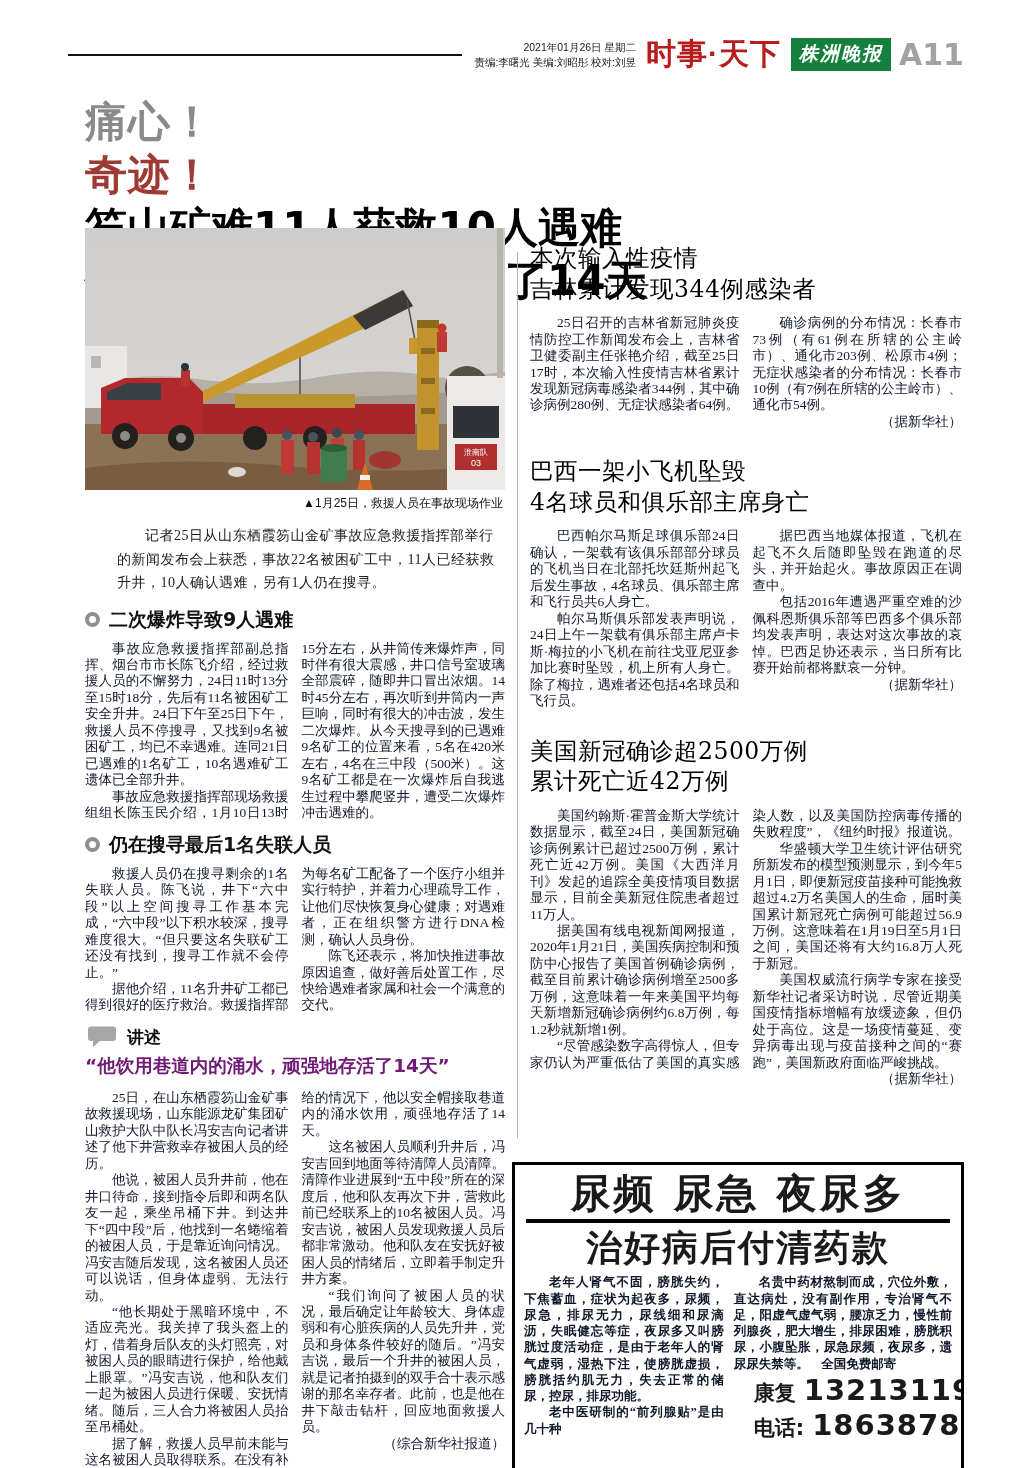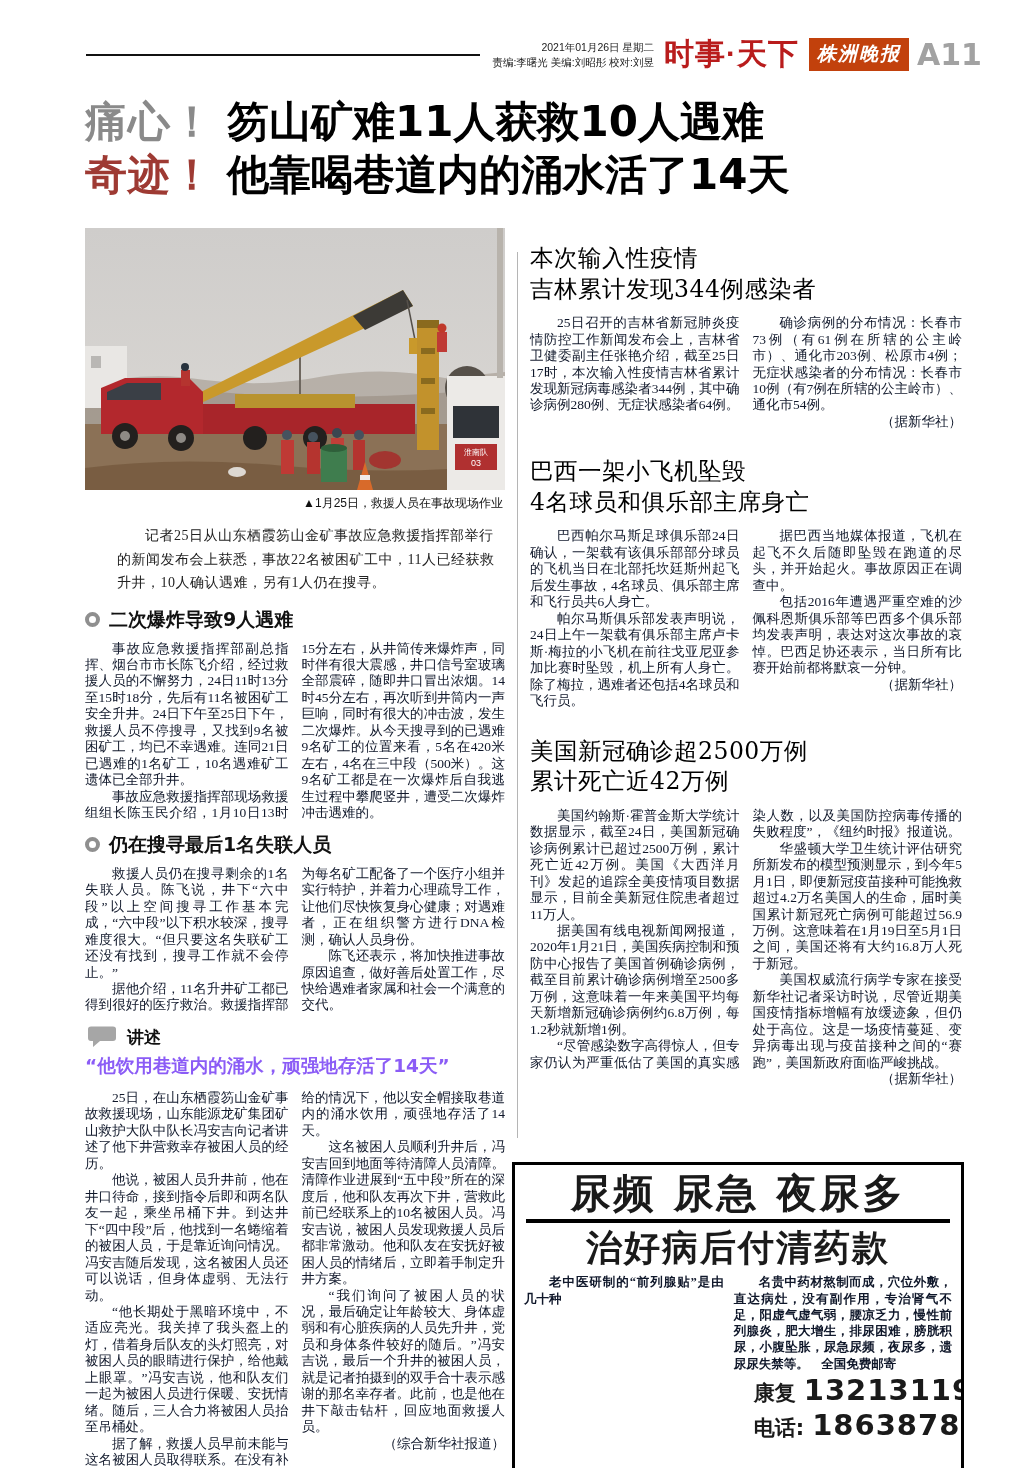--- a/index.html
+++ b/index.html
@@ -4,32 +4,32 @@
 <style>
   * { margin:0; padding:0; box-sizing:border-box; }
   html,body { background:#f2f2f2; }
   body { font-family:"Liberation Serif","DejaVu Serif",serif; color:#1a1a1a; }
   #page {
     position:relative; width:1034px; height:1468px; background:#ffffff;
     margin:0 auto; overflow:hidden;
   }
 
   
-  .header { position:absolute; left:86px; top:34px; width:896px; display:flex; align-items:center; }
+  .header { position:absolute; left:68px; top:34px; width:896px; display:flex; align-items:center; }
   .header-rule { flex:1; height:2px; background:#111; }
   .masthead-meta { text-align:right; font-family:"Liberation Sans",sans-serif;
     font-size:10.5px; line-height:1.35; color:#222; margin:0 10px 0 12px; white-space:nowrap; }
   .section-title { font-family:Liberation Sans, sans-serif; font-weight:bold;
     font-size:30px; color:#b91c1c; letter-spacing:1px; margin-right:10px; white-space:nowrap; }
-  .paper-logo { background:#c2410c; color:#fff; font-family:"DejaVu Serif",serif; font-weight:bold;
+  .paper-logo { background:#15803d; color:#fff; font-family:"DejaVu Serif",serif; font-weight:bold;
     font-style:italic; font-size:19px; padding:3px 8px 4px; letter-spacing:2px; margin-right:8px; white-space:nowrap; }
   .page-no { font-family:"DejaVu Sans",sans-serif; font-weight:bold; font-size:30px; color:#a2a2a2; }
 
   
-  .headline-wrap { position:absolute; left:85px; top:96px; width:880px; display:flex; }
+  .headline-wrap { position:absolute; left:85px; top:96px; width:880px; display:flex;flex-direction:column; }
   .kickers { width:142px; font-family:"DejaVu Sans",sans-serif; font-weight:bold;
     font-size:42px; line-height:1.26; letter-spacing:1px; }
   .kicker1 { color:#8a8a8a; }
   .kicker2 { color:#9e3a33; }
   .headlines { flex:1; font-family:"DejaVu Sans",sans-serif; font-weight:bold; color:#000;
     font-size:42px; line-height:1.26; letter-spacing:0px; white-space:nowrap; }
 
   
   .left-col  { position:absolute; left:85px;  top:228px; width:420px; }
   .right-col { position:absolute; left:530px; top:243px; width:432px; }
@@ -47,21 +47,21 @@
   .ring-icon { width:15px; height:15px; border:4.5px solid #8f8f8f; border-radius:50%; flex:0 0 auto; }
   .sec-head-label { font-family:"DejaVu Sans",sans-serif; font-weight:bold; font-size:19px; color:#111; }
 
   .cols2 { columns:2; column-gap:13px; column-fill:balance; margin-bottom:8px; }
   .para { font-size:13.5px; line-height:1.22; text-align:justify; text-indent:2em; color:#0f172a; }
   .source { text-align:right; text-indent:0; }
 
   .tag-row { display:flex; align-items:center; gap:8px; margin:12px 0 4px 0; }
   .tag-label { font-family:"DejaVu Sans",sans-serif; font-weight:bold; font-size:17px; color:#111; }
   .quote-title { font-family:"DejaVu Sans",sans-serif; font-weight:bold; font-size:18.5px;
-    color:#8b5cf6; margin:4px 0 12px 0; }
+    color:#701a75; margin:4px 0 12px 0; }
 
   
   .article { margin-bottom:26px; }
   .article-title { font-family:"DejaVu Serif","Liberation Serif",serif; font-weight:normal;
     font-size:23.5px; line-height:1.3; color:#000; letter-spacing:.5px; margin-bottom:11px; }
 
   
   .ad { position:absolute; left:512px; top:1162px; width:452px; height:328px;
     border:3px solid #000; padding:6px 9px 6px 9px; overflow:hidden; }
   .ad-h1 { font-family:"DejaVu Sans",sans-serif; font-weight:bold; font-size:40px; text-align:center;
@@ -255,20 +255,21 @@
         <p class="para source">（据新华社）</p>
       </div>
     </div>
   </div>
 
   <div class="ad">
     <div class="ad-h1">尿频 尿急 夜尿多</div>
     <div class="ad-h2">治好病后付清药款</div>
     <div class="ad-body">
       <div class="ad-col-l">
+          <p class="para">老年人肾气不固，膀胱失约，下焦蓄血，症状为起夜多，尿频，尿急，排尿无力，尿线细和尿滴沥，失眠健忘等症，夜尿多又叫膀胱过度活动症，是由于老年人的肾气虚弱，湿热下注，使膀胱虚损，膀胱括约肌无力，失去正常的储尿，控尿，排尿功能。</p>
           <p class="para">老中医研制的“前列腺贴”是由几十种</p>
         </div>
       <div class="ad-col-r">
         <p class="para">名贵中药材熬制而成，穴位外敷，直达病灶，没有副作用，专治肾气不足，阳虚气虚气弱，腰凉乏力，慢性前列腺炎，肥大增生，排尿困难，膀胱积尿，小腹坠胀，尿急尿频，夜尿多，遗尿尿失禁等。　全国免费邮寄</p>
         <div class="phone-row">
           <span class="phone-label">康复</span>
           <span class="phone-num">13213119148</span>
         </div>
         <div class="phone-row">
           <span class="phone-label">电话:</span>

